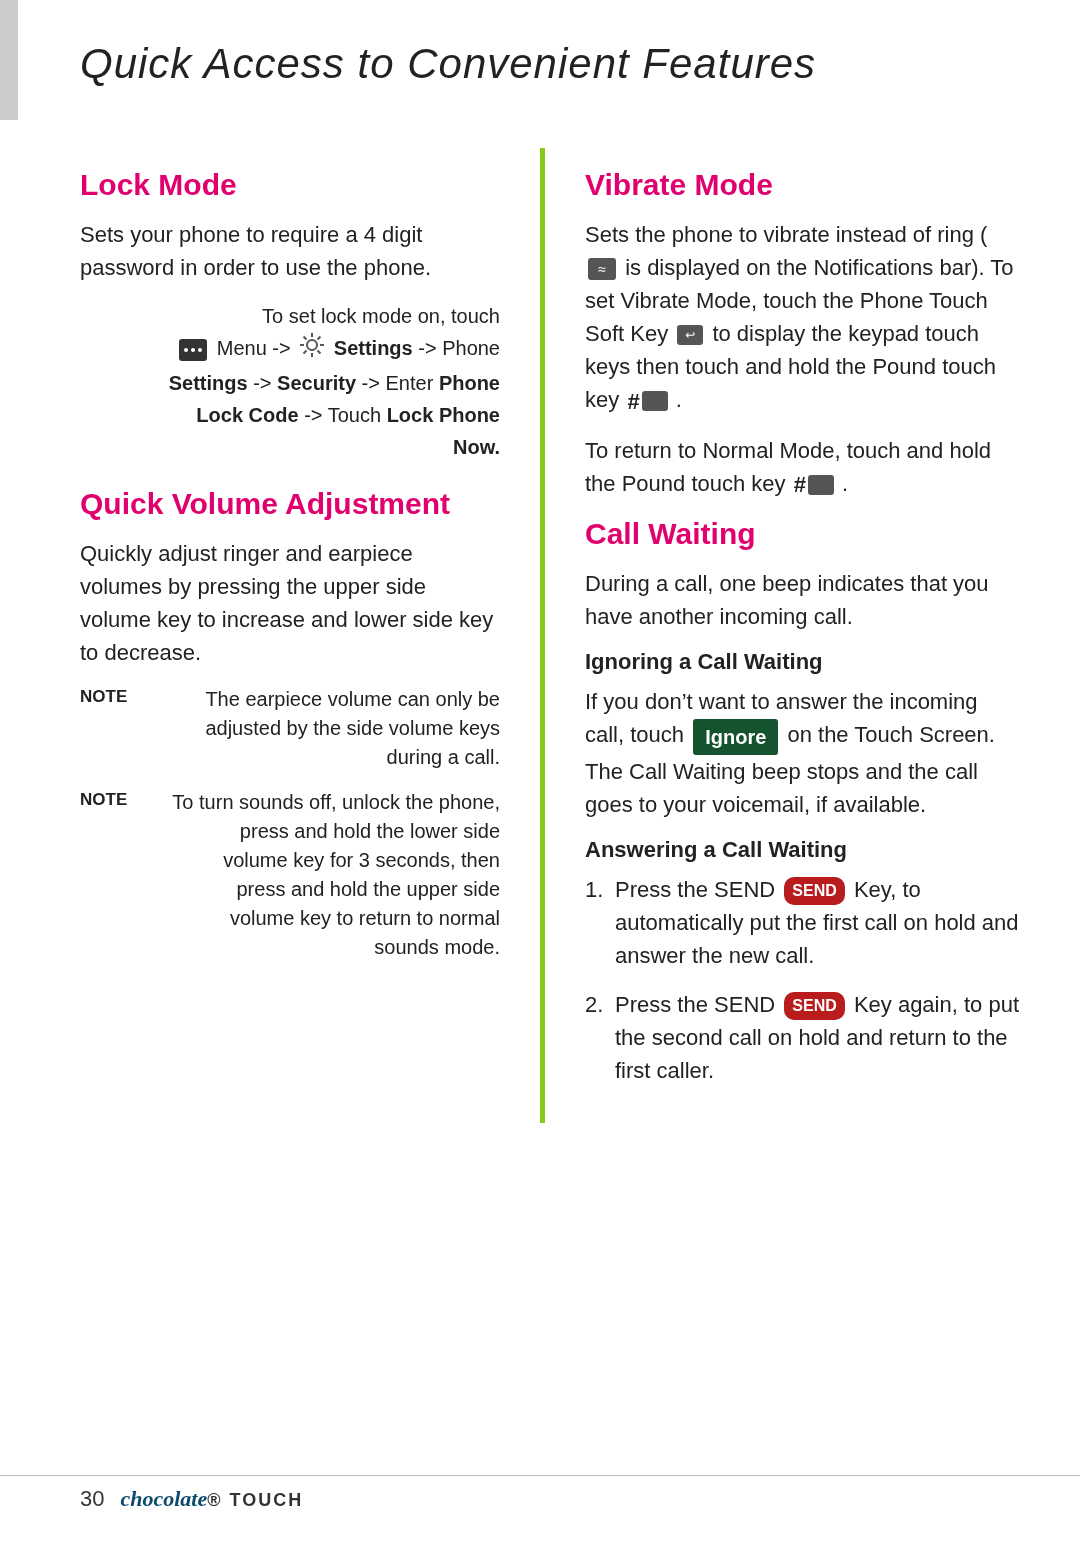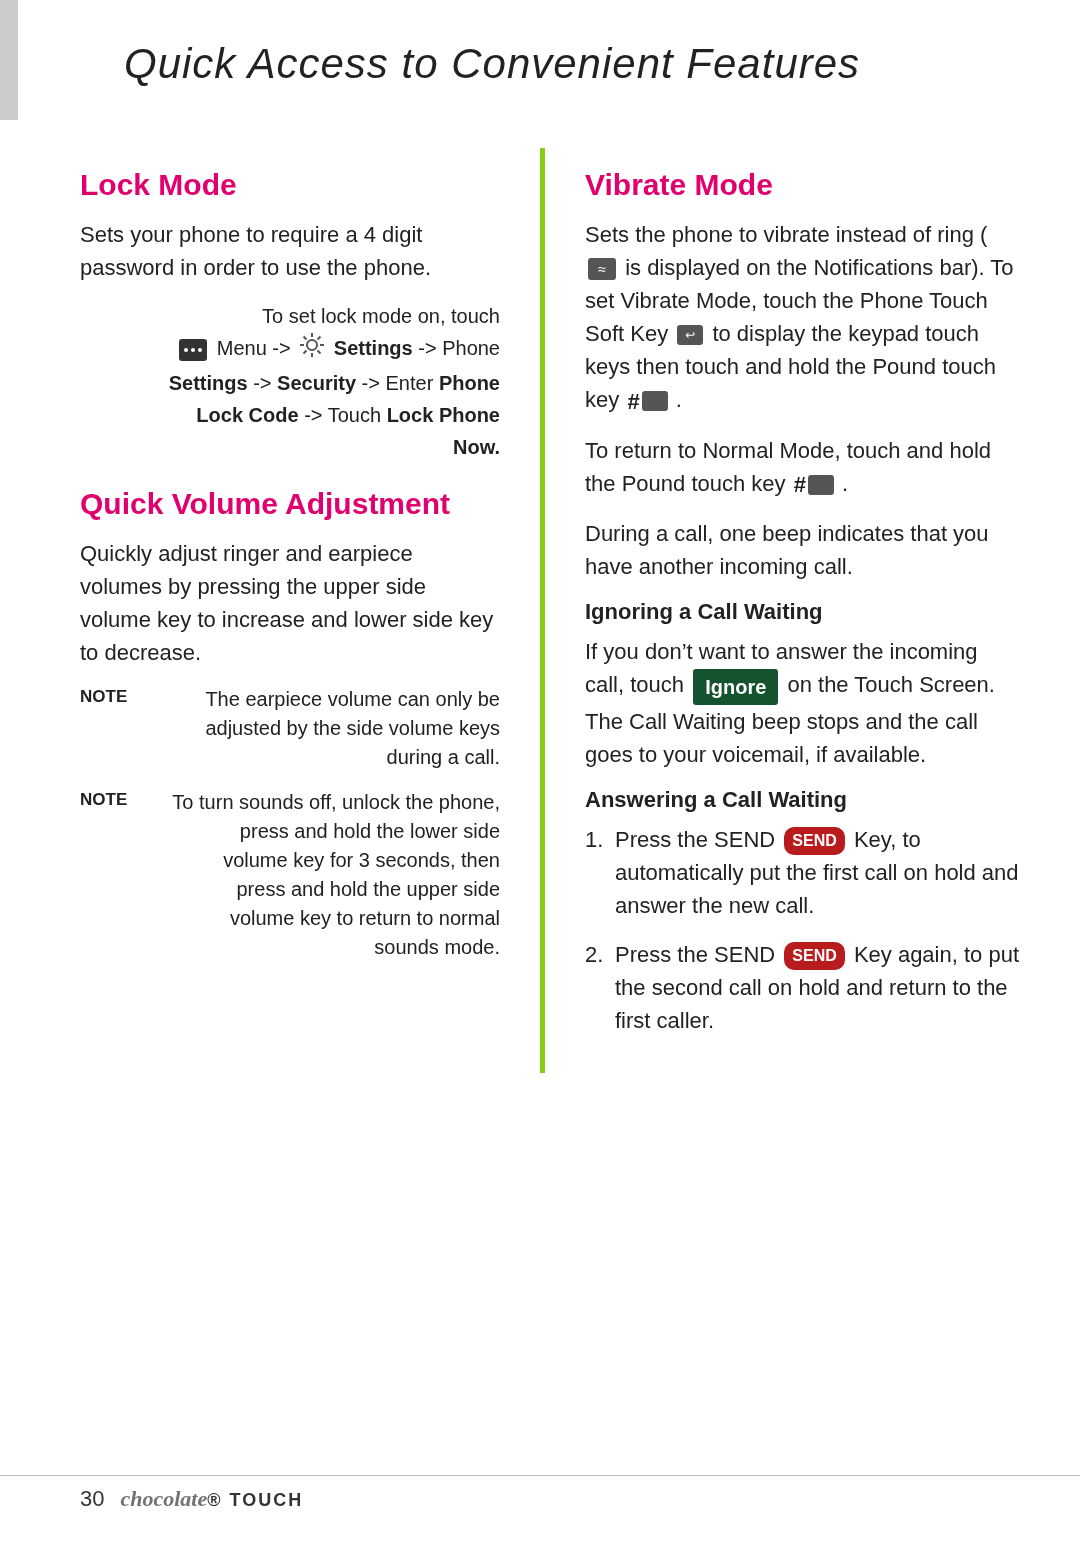--- a/index.html
+++ b/index.html
@@ -27,21 +27,20 @@
       left: 0;
       width: 18px;
       height: 120px;
       background: #cccccc;
     }
 
     
     .page-header {
       padding: 40px 60px 30px 80px;
       border-bottom: none;
-      margin-left: 44px;
     }
 
     .page-title {
       font-size: 42px;
       font-weight: 300;
       color: #222222;
       letter-spacing: 1px;
       font-style: italic;
     }
 
@@ -262,21 +261,21 @@
 
     .footer-brand {
       font-size: 22px;
       color: #333;
     }
 
     .footer-brand .brand-name {
       font-family: Georgia, serif;
       font-style: italic;
       font-weight: bold;
-      color: #737373;
+      color: #0c4a6e;
     }
 
     .footer-brand .brand-suffix {
       font-size: 18px;
       font-weight: bold;
       letter-spacing: 2px;
       color: #333;
     }
 
     
@@ -400,20 +399,21 @@
           <span>To return to Normal Mode, touch and hold the Pound touch key</span>
           <span class="pound-key">
             <span class="pound-symbol">#</span>
             <span class="pound-icon"></span>
           </span>
           .
         </p>
       </div>
 
       <div>
+        <h2 class="section-heading">Call Waiting</h2>
         <p class="body-text">During a call, one beep indicates that you have another incoming call.</p>
 
         <div>
           <p class="sub-heading">Ignoring a Call Waiting</p>
           <p class="body-text">
             <span>If you don’t want to answer the incoming call, touch</span>
             <span class="ignore-btn">Ignore</span>
             <span>on the Touch Screen. The Call Waiting beep stops and the call goes to your voicemail, if available.</span>
           </p>
         </div>

